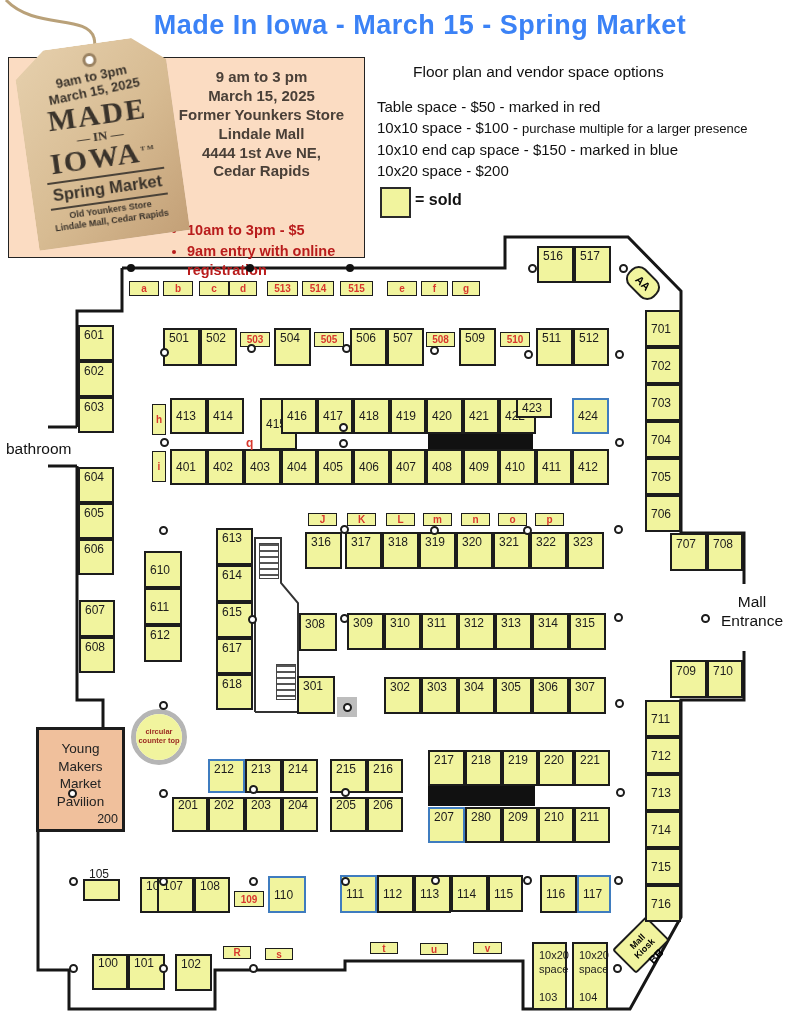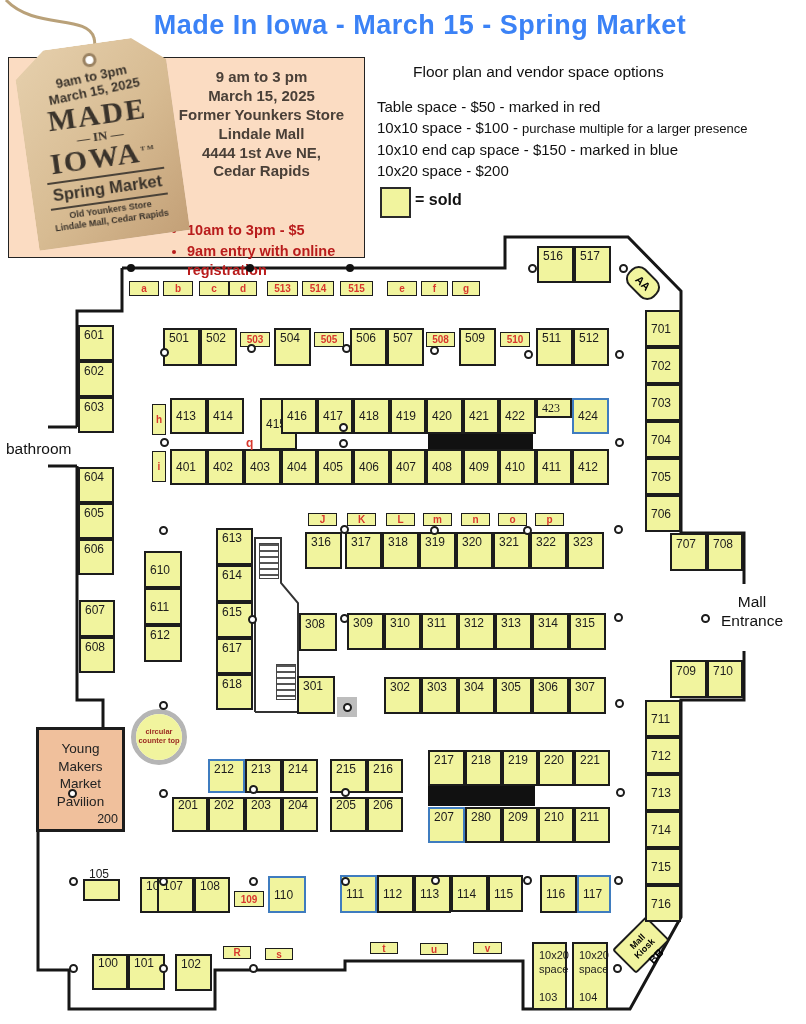--- a/index.html
+++ b/index.html
@@ -209,21 +209,21 @@
       <div class="booth std a-ml" style="left: 170px; top: 398px; width: 37px; height: 36px;">413</div>
       <div class="booth std a-ml" style="left: 207px; top: 398px; width: 37px; height: 36px;">414</div>
       <div class="booth std a-ml" style="left: 260px; top: 398px; width: 37px; height: 52px;">415</div>
       <div class="booth std a-ml" style="left: 281px; top: 398px; width: 36px; height: 36px;">416</div>
       <div class="booth std a-ml" style="left: 317px; top: 398px; width: 36px; height: 36px;">417</div>
       <div class="booth std a-ml" style="left: 353px; top: 398px; width: 37px; height: 36px;">418</div>
       <div class="booth std a-ml" style="left: 390px; top: 398px; width: 36px; height: 36px;">419</div>
       <div class="booth std a-ml" style="left: 426px; top: 398px; width: 37px; height: 36px;">420</div>
       <div class="booth std a-ml" style="left: 463px; top: 398px; width: 36px; height: 36px;">421</div>
       <div class="booth std a-ml" style="left: 499px; top: 398px; width: 37px; height: 36px;">422</div>
-      <div class="booth std a-ml" style="left: 536px; top: 398px; width: 36px; height: 20px; font-family: Liberation Serif, serif;">423</div>
+      <div class="booth std a-ml" style="left: 516px; top: 398px; width: 36px; height: 20px;">423</div>
       <div class="booth end a-ml" style="left: 572px; top: 398px; width: 37px; height: 36px;">424</div>
       <div class="booth std a-ml" style="left: 170px; top: 449px; width: 37px; height: 36px;">401</div>
       <div class="booth std a-ml" style="left: 207px; top: 449px; width: 37px; height: 36px;">402</div>
       <div class="booth std a-ml" style="left: 244px; top: 449px; width: 37px; height: 36px;">403</div>
       <div class="booth std a-ml" style="left: 281px; top: 449px; width: 36px; height: 36px;">404</div>
       <div class="booth std a-ml" style="left: 317px; top: 449px; width: 36px; height: 36px;">405</div>
       <div class="booth std a-ml" style="left: 353px; top: 449px; width: 37px; height: 36px;">406</div>
       <div class="booth std a-ml" style="left: 390px; top: 449px; width: 36px; height: 36px;">407</div>
       <div class="booth std a-ml" style="left: 426px; top: 449px; width: 37px; height: 36px;">408</div>
       <div class="booth std a-ml" style="left: 463px; top: 449px; width: 36px; height: 36px;">409</div>

